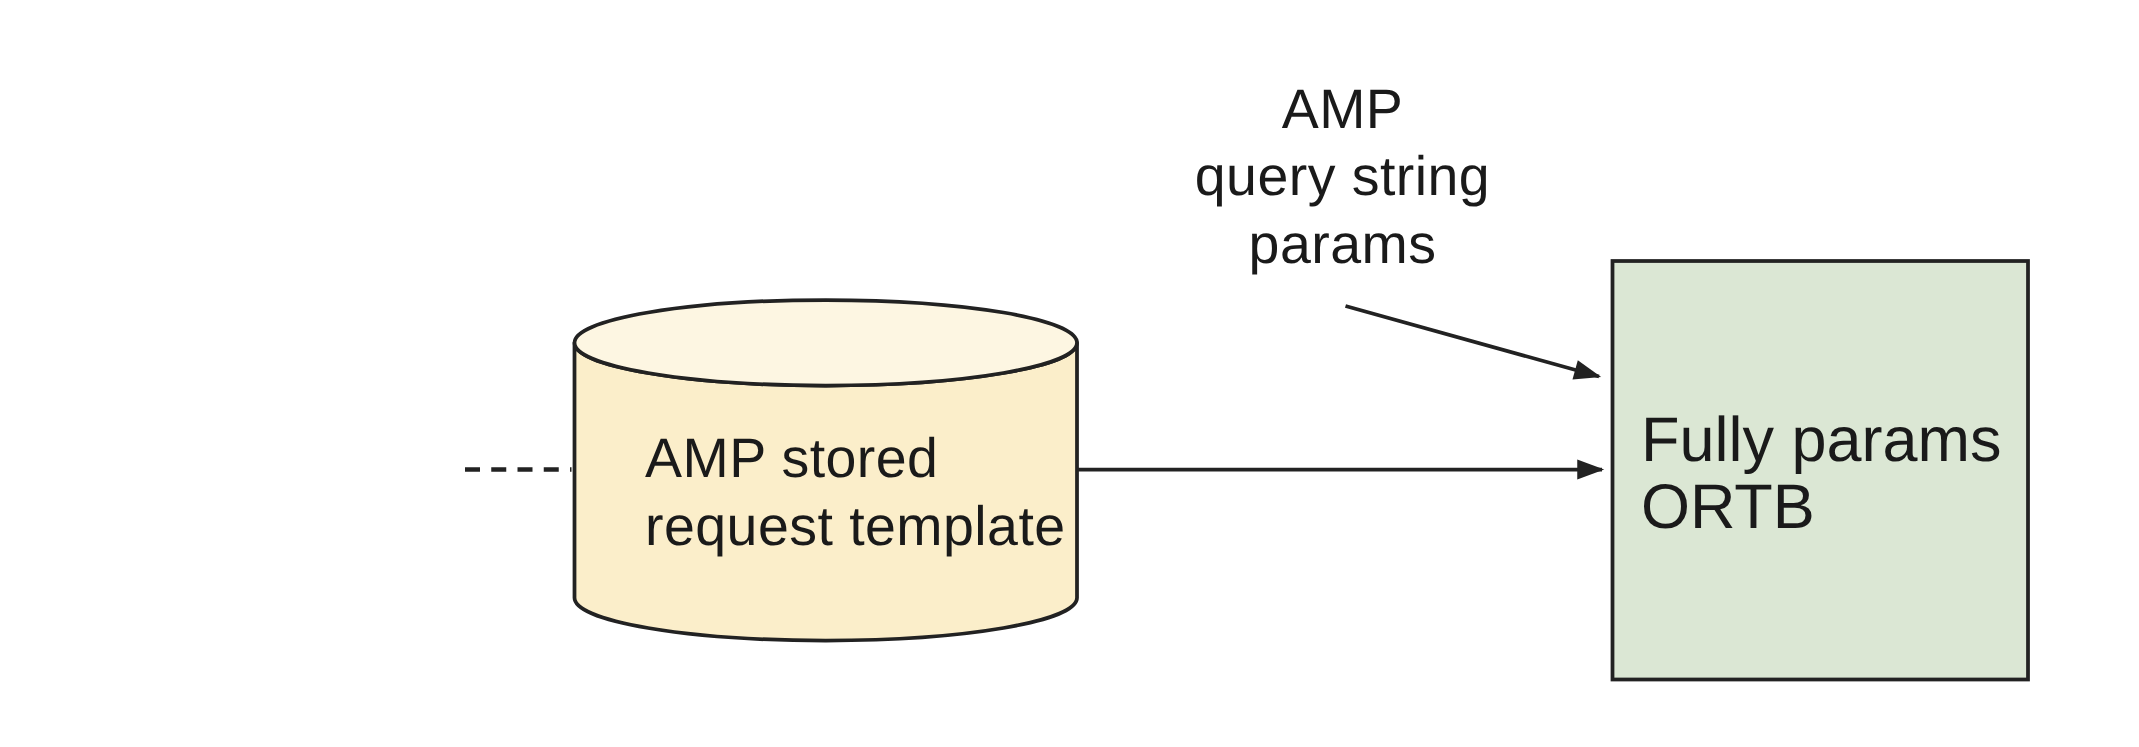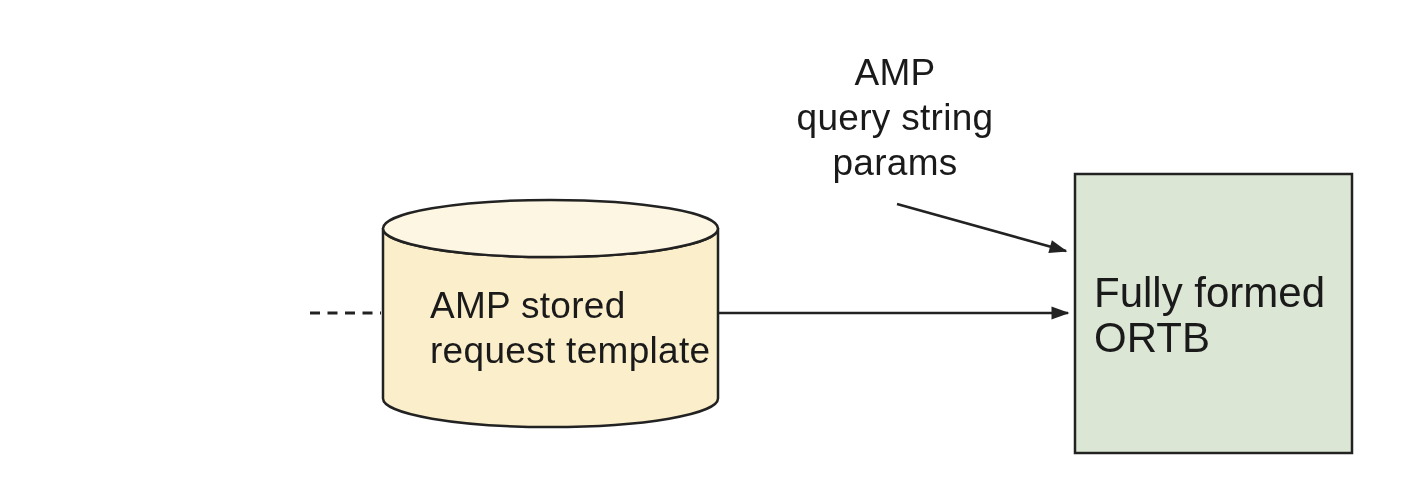--- a/index.html
+++ b/index.html
@@ -55,16 +55,16 @@
   </svg>
 
 
   <div class="label label-stored">AMP stored
 request template</div>
 
   <div class="label label-qparams">AMP
 query string
 params</div>
 
-  <div class="label label-ortb">Fully formed
+  <div class="label label-ortb">Fully params
 ORTB</div>
 
 </div>
 
 </body></html>

